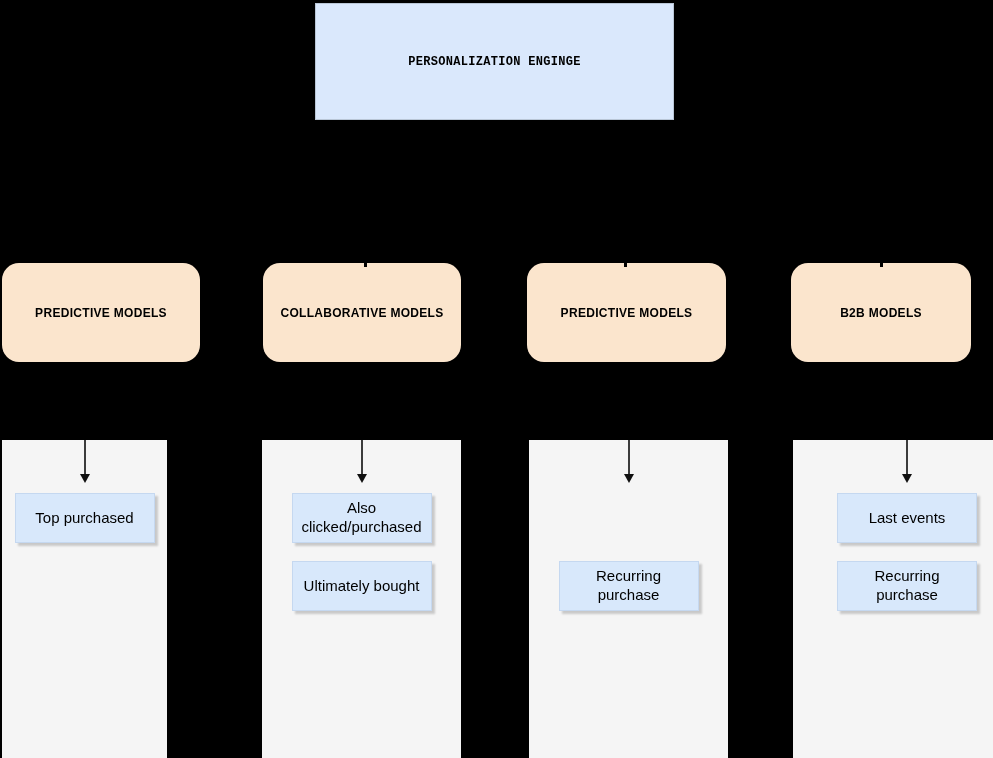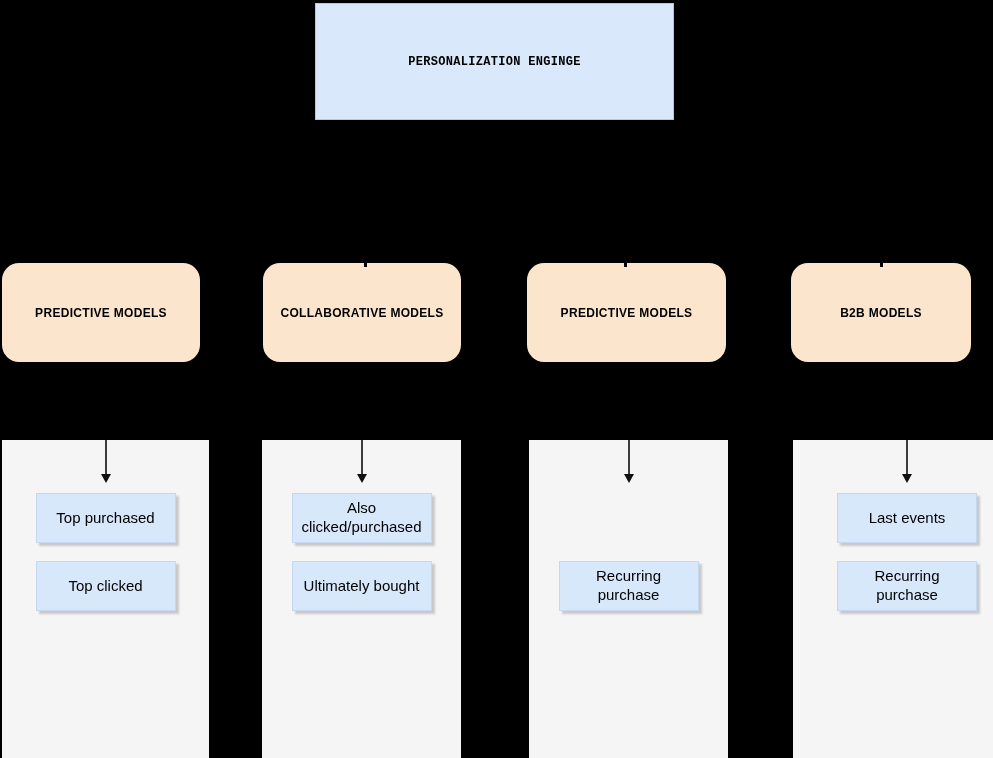--- a/index.html
+++ b/index.html
@@ -76,21 +76,21 @@
   .tick-2 { left: 624px; }
   .tick-3 { left: 880px; }
 
   
   .panel {
     position: absolute;
     top: 440px;
     height: 318px;
     background: var(--panel-fill, #f5f5f5);
   }
-  .panel-0 { left: 2px;   width: 207px; }
+  .panel-0 { left: 2px;   width: 165px; }
   .panel-1 { left: 262px; width: 199px; }
   .panel-2 { left: 529px; width: 199px; }
   .panel-3 { left: 793px; width: 228px; }
 
   
   .arrow {
     position: absolute;
     top: 0;
     left: 50%;
     transform: translateX(-50%);
@@ -164,23 +164,20 @@
   </div>
 
   <div class="panel panel-0">
     <div class="arrow">
       <div class="arrow-line"></div>
       <div class="arrow-head"></div>
     </div>
     <div class="item row-0">
       <span>Top purchased</span>
     </div>
-    <div class="item row-1">
-      <span>Top clicked</span>
-    </div>
   </div>
 
   <div class="panel panel-1">
     <div class="arrow">
       <div class="arrow-line"></div>
       <div class="arrow-head"></div>
     </div>
     <div class="item row-0">
       <span>Also clicked/purchased</span>
     </div>

